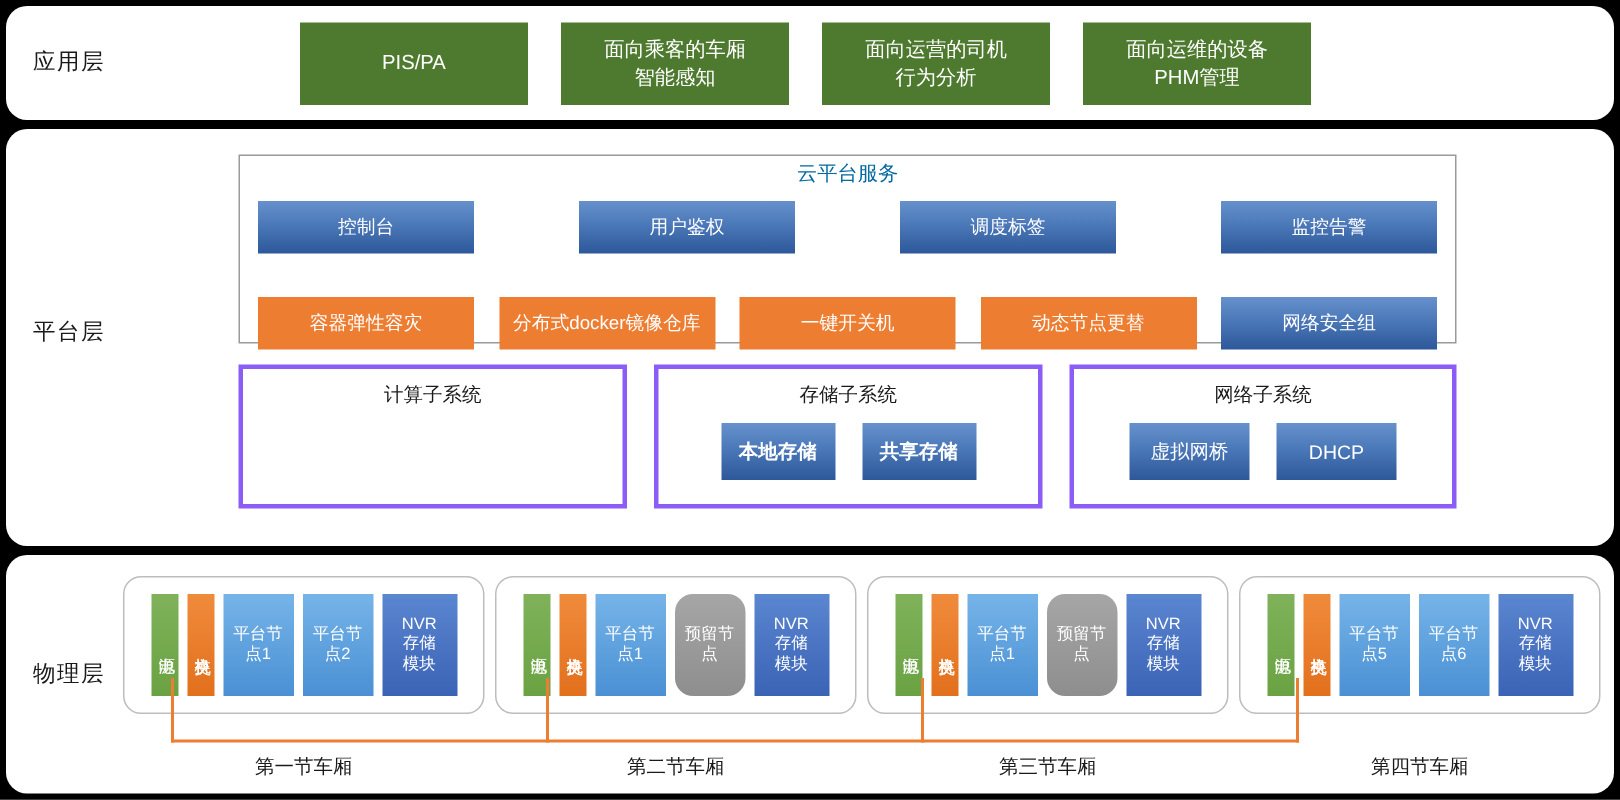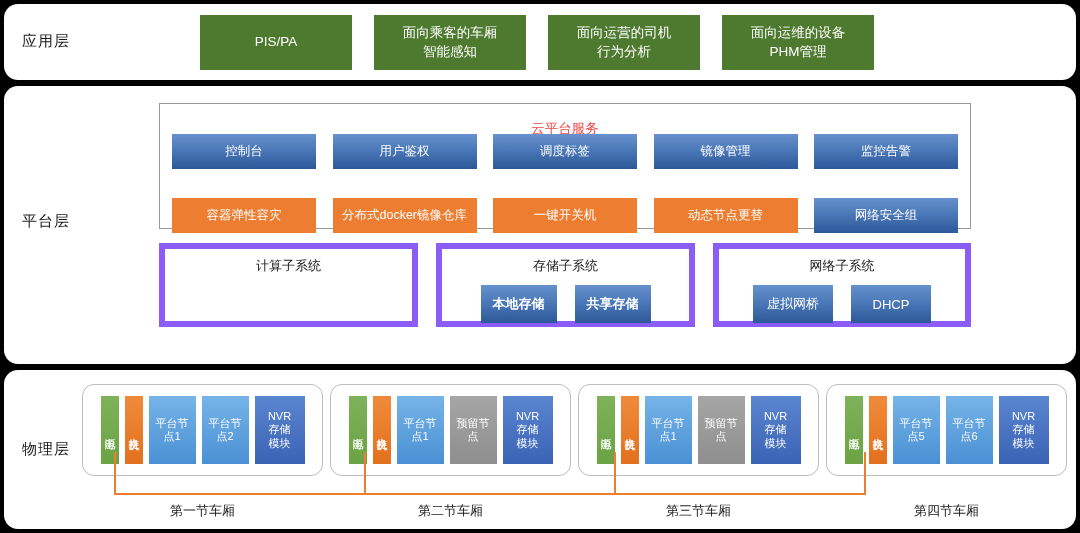--- a/index.html
+++ b/index.html
@@ -59,24 +59,24 @@
   .cloud-panel {
     position: absolute;
     left: 155px; top: 17px;
     width: 812px; height: 126px;
     border: 1px solid #9a9a9a;
     box-sizing: border-box;
     background: #fff;
   }
   .cloud-title {
     position: absolute;
-    top: 16px; left: 0; right: 0;
+    top: 3px; left: 0; right: 0;
     text-align: center;
     font-size: 13.5px;
-    color: #ef4444;
+    color: #0369a1;
   }
   .cloud-grid {
     position: absolute;
     left: 12px; right: 12px; top: 30px;
     display: flex;
     flex-direction: column;
     gap: 29px;
   }
   .cloud-grid .grid-row {
     display: flex;
@@ -96,23 +96,23 @@
   .svc.orange { background: #ed7d31; }
 
   .sub-row {
     position: absolute;
     left: 155px; top: 157px;
     width: 812px;
     display: flex;
     gap: 18px;
   }
   .subsystem {
-    border: 6px solid #8b5cf6;
-    box-sizing: border-box;
-    height: 84px;
+    border: 3px solid #8b5cf6;
+    box-sizing: border-box;
+    height: 96px;
     position: relative;
     background: #fff;
   }
   .subsystem.compute { width: 259px; }
   .subsystem.storage { width: 259px; }
   .subsystem.network { width: 258px; }
   .sub-title {
     position: absolute;
     top: 8px; left: 0; right: 0;
     text-align: center;
@@ -178,20 +178,21 @@
   }
   .unit.power  { background: linear-gradient(to bottom, #7fb25a 0%, #6aa243 100%); }
   .unit.switch { background: linear-gradient(to bottom, #f08b3c 0%, #e2701d 100%); }
   .unit.node {
     width: 47px;
     background: linear-gradient(to bottom, #76b4e8 0%, #4a90d4 100%);
   }
   .unit.reserved {
     width: 47px;
     background: linear-gradient(to bottom, #a6a6a6 0%, #8e8e8e 100%);
+    border-radius: 12px;
   }
   .unit.nvr {
     width: 50px;
     background: linear-gradient(to bottom, #5b86d0 0%, #3a63b5 100%);
   }
 
   .car-captions {
     position: absolute;
     left: 78px; top: 132px;
     width: 985px;
@@ -232,21 +233,20 @@
 <section class="layer" id="layer-platform">
   <div class="layer-title">平台层</div>
 
   <div class="cloud-panel">
     <div class="cloud-title">云平台服务</div>
     <div class="cloud-grid">
       <div class="grid-row">
         <div class="svc blue">控制台</div>
         <div class="svc blue">用户鉴权</div>
         <div class="svc blue">调度标签</div>
-        <div class="svc blue">镜像管理</div>
         <div class="svc blue">监控告警</div>
       </div>
       <div class="grid-row">
         <div class="svc orange">容器弹性容灾</div>
         <div class="svc orange">分布式docker镜像仓库</div>
         <div class="svc orange">一键开关机</div>
         <div class="svc orange">动态节点更替</div>
         <div class="svc blue">网络安全组</div>
       </div>
     </div>

